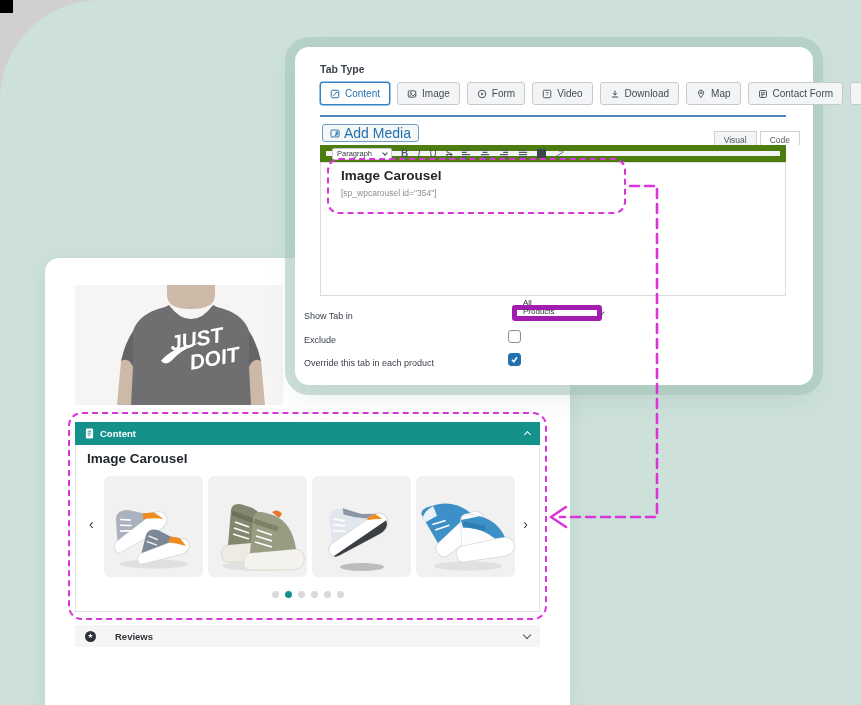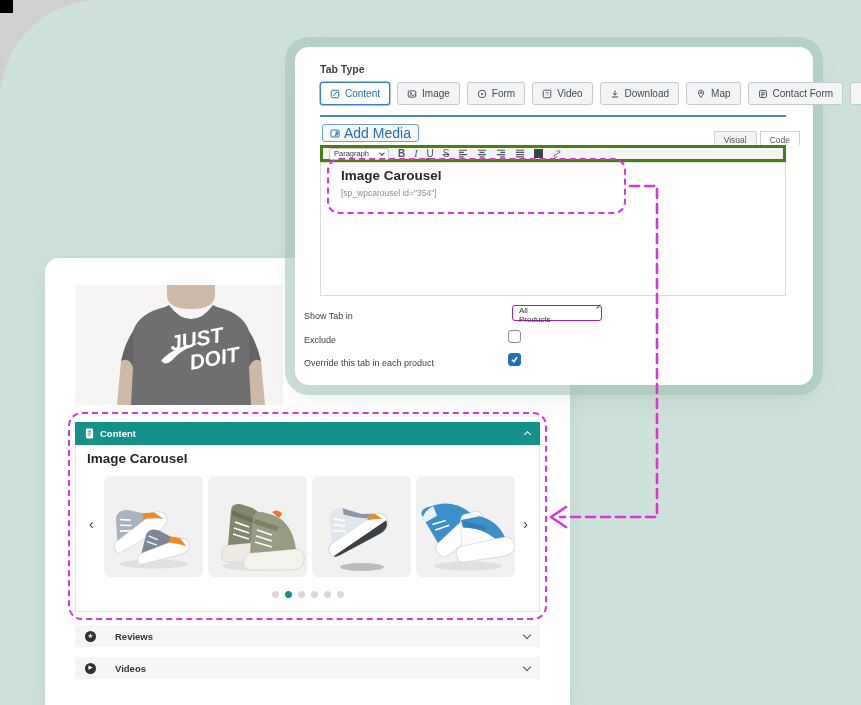--- a/index.html
+++ b/index.html
@@ -19,35 +19,35 @@
   .tab-btn svg { display:block; }
   .tab-btn.active { background:#fff; border:1px solid #3582c4; color:#2271b1; box-shadow:0 0 0 .5px #3582c4; }
   .blue-divider { position:absolute; left:25px; top:68px; width:466px; height:2px; background:#4f86bd; }
   .add-media-btn { position:absolute; left:27px; top:77px; height:18px; padding:0 7px; display:flex; align-items:center; gap:4px;
     font-size:14px; color:#2271b1; background:#f6f7f7; border:1px solid #6d9ecb; border-radius:3px; cursor:pointer; }
   .mode-tabs { position:absolute; right:13px; top:84px; display:flex; align-items:flex-start; }
   .mode-tab { font-size:8.5px; color:#50575e; padding:3px 9px 2px; border:1px solid #d0d3d6; border-bottom:none; cursor:pointer; }
   .mode-tab.active { background:#f3f4f5; height:15px; }
   .mode-tab.inactive { background:#fff; height:14px; margin-left:3px; }
   .editor-toolbar { position:absolute; left:25px; top:98px; width:466px; height:17px; background:#f3f4f5;
-    border:3px solid #4d7c0f; display:flex; align-items:center; gap:9px; padding:0 6px; }
+    border:6px solid #4d7c0f; display:flex; align-items:center; gap:9px; padding:0 6px; }
   .paragraph-select { width:60px; height:12px; background:#fff; border:1px solid #c9ccd0; border-radius:2px;
     display:flex; align-items:center; justify-content:space-between; padding:0 4px; font-size:7.5px; color:#32373c; cursor:pointer; }
   .fmt-btn { font-size:10px; line-height:1; color:#50575e; cursor:pointer; display:flex; align-items:center; }
   .fmt-b { font-weight:700; } .fmt-i { font-style:italic; font-family:"Liberation Serif",serif; }
   .fmt-u { text-decoration:underline; } .fmt-s { text-decoration:line-through; }
   .fmt-square { width:9px; height:9px; background:#3c434a; }
   .editor-area { position:absolute; left:25px; top:115px; width:466px; height:134px; background:#fff; border:1px solid #dcdcde; }
   .editor-dashed-box { position:absolute; left:32px; top:111px; width:299px; height:56px;
     border:2px dashed #d935d9; border-radius:12px; padding:8px 12px 0; z-index:5; }
   .editor-heading { font-size:13.5px; font-weight:700; color:#23282d; }
   .editor-shortcode { font-size:8.5px; color:#8a8f94; margin-top:5px; }
   .setting-label { position:absolute; left:9px; font-size:9px; color:#3c434a; }
-  .select-control { position:absolute; left:217px; width:90px; height:16px; background:#fff; border:1px solid #a21caf; border-radius:3px;
-    display:flex; align-items:flex-start; justify-content:space-between; padding:0 6px; font-size:8px; color:#2c3338; cursor:pointer;gap:47px; }
+  .select-control { position:absolute; left:217px; width:90px; height:16px; background:#fff; border:5px solid #a21caf; border-radius:3px;
+    display:flex; align-items:flex-end; justify-content:space-between; padding:0 6px; font-size:8px; color:#2c3338; cursor:pointer;gap:47px; }
   .checkbox { position:absolute; left:213px; width:13px; height:13px; border:1px solid #8c8f94; border-radius:3px; background:#fff; cursor:pointer; }
   .checkbox.checked { background:#2271b1; border-color:#2271b1; display:flex; align-items:center; justify-content:center; }
 
   .chev-down { width:5px; height:5px; border-right:1.4px solid #3c434a; border-bottom:1.4px solid #3c434a; transform:rotate(45deg); margin-top:-2px; }
   .chev-down.big { width:6px; height:6px; border-color:#50575e; }
 
   
   .preview-card { position:absolute; left:45px; top:258px; width:525px; height:447px; background:#fff;
     border-radius:14px 14px 0 0; z-index:5; box-shadow:0 6px 22px rgba(40,80,70,.08); }
   .product-photo { position:absolute; left:30px; top:27px; width:208px; height:120px; overflow:hidden; }
@@ -350,24 +350,19 @@
         <span class="dot"></span>
       </div>
     </div>
 
     <div class="acc-bar" style="top:367px;">
       <span class="badge-icon">★</span>
       <span class="acc-label">Reviews</span>
       <span class="chev-down big"></span>
     </div>
 
-    <div class="acc-bar" style="top:399px;">
-      <span class="badge-icon" style="font-size:5.5px;">▶</span>
-      <span class="acc-label">Videos</span>
-      <span class="chev-down big"></span>
-    </div>
   </div>
 
   <svg class="connector" width="861" height="705" viewBox="0 0 861 705">
     <path d="M630 186 H657 V517 H560" fill="none" stroke="#d935d9" stroke-width="2.6" stroke-dasharray="9 6" stroke-linecap="round"></path>
     <path d="M566 507 L551 517 L566 527" fill="none" stroke="#d935d9" stroke-width="2.6" stroke-linecap="round" stroke-linejoin="round"></path>
   </svg>
 </div>
 
 </body></html>

